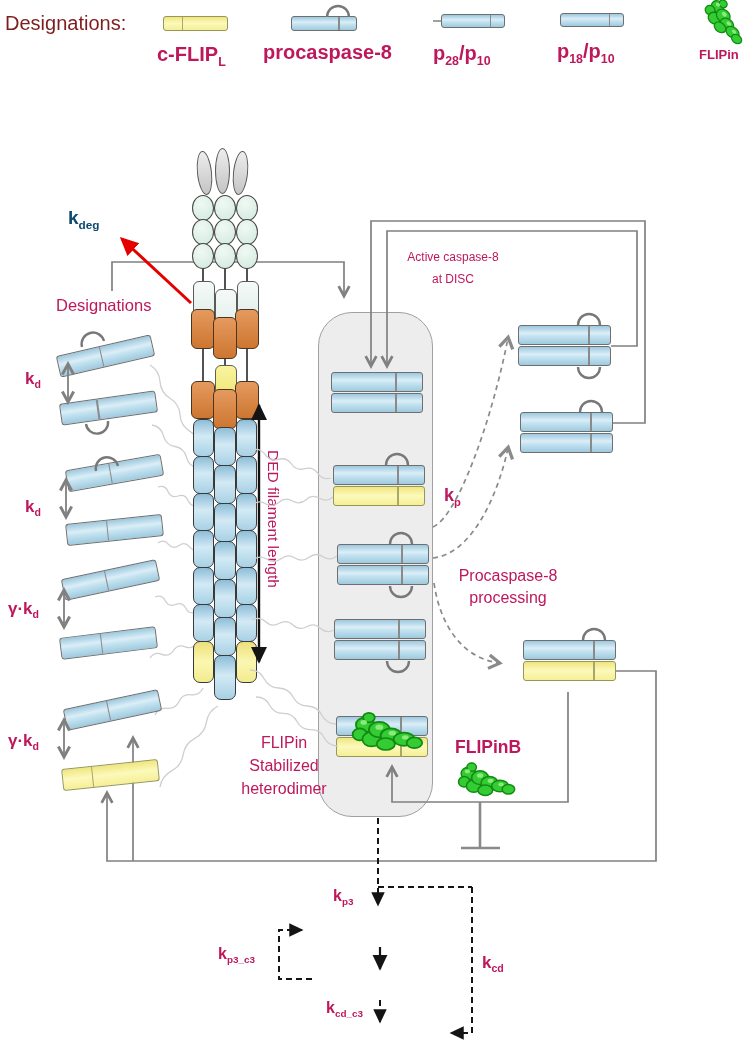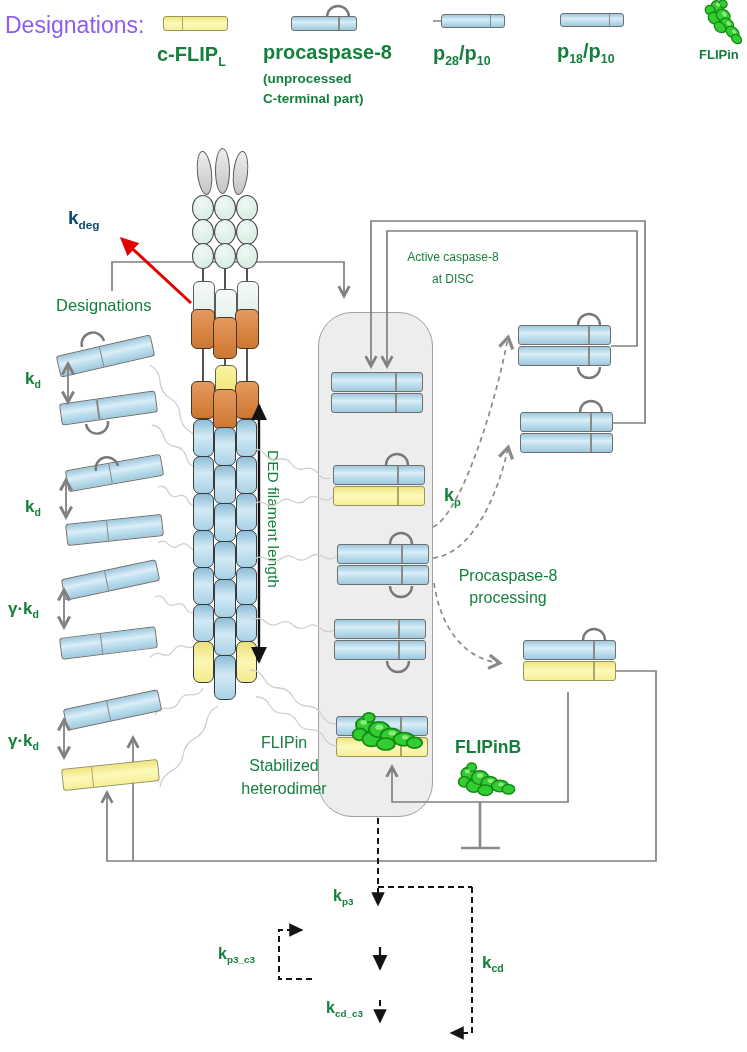--- a/index.html
+++ b/index.html
@@ -1,19 +1,19 @@
 <!DOCTYPE html>
 <html><head>
 <meta charset="utf-8">
 <style>
   html,body{margin:0;padding:0;background:#fff;}
   #canvas{position:relative;width:747px;height:1052px;background:#fff;overflow:hidden;
           font-family:"Liberation Sans","DejaVu Sans",sans-serif;}
   svg.layer{position:absolute;left:0;top:0;pointer-events:none;}
-  .lbl{position:absolute;color:#15803d;white-space:nowrap;line-height:1.25;}
+  .lbl{position:absolute;color:#be185d;white-space:nowrap;line-height:1.25;}
   .bold{font-weight:bold;}
   .ctr{text-align:center;white-space:normal;}
   sub{font-size:0.62em;}
   .bar{position:absolute;border:1.4px solid #6f6f6f;border-radius:3px;box-sizing:border-box;
        background:linear-gradient(180deg,#9cc8de 0%,#dbeef7 40%,#c3e2f0 58%,#9ecade 100%);}
   .bar.yellow{background:linear-gradient(180deg,#efe67e 0%,#fcf9bb 48%,#f6ef96 100%);border-color:#97975c;}
   .divider{position:absolute;top:0;bottom:0;width:1.5px;background:#8a8a8a;}
   .bar.yellow .divider{background:#a8a868;}
   .fil{position:absolute;width:21px;border:1.5px solid #3a3a3a;border-radius:7px;box-sizing:border-box;
        background:linear-gradient(180deg,#8dbdd7 0%,#d3eaf5 45%,#a8d1e5 100%);}
@@ -91,35 +91,31 @@
         <path d="M 152,425 Q 161.2,426.7 163.5,435.8 Q 165.8,444.8 175.0,446.5 Q 184.2,448.2 186.5,457.3 Q 188.8,466.3 198.0,468.0" fill="none" stroke="#cfcfcf" stroke-width="1.3"></path>
         <path d="M 158,487 Q 165.1,484.7 168.0,491.5 Q 170.9,498.3 178.0,496.0 Q 185.1,493.7 188.0,500.5 Q 190.9,507.3 198.0,505.0" fill="none" stroke="#cfcfcf" stroke-width="1.3"></path>
         <path d="M 158,543 Q 163.8,538.7 168.5,544.3 Q 173.2,549.8 179.0,545.5 Q 184.8,541.2 189.5,546.8 Q 194.2,552.3 200.0,548.0" fill="none" stroke="#cfcfcf" stroke-width="1.3"></path>
         <path d="M 155,597 Q 161.8,594.2 165.3,600.8 Q 168.7,607.3 175.5,604.5 Q 182.3,601.7 185.8,608.3 Q 189.2,614.8 196.0,612.0" fill="none" stroke="#cfcfcf" stroke-width="1.3"></path>
         <path d="M 150,658 Q 154.4,651.4 161.8,654.3 Q 169.1,657.1 173.5,650.5 Q 177.9,643.9 185.3,646.8 Q 192.6,649.6 197.0,643.0" fill="none" stroke="#cfcfcf" stroke-width="1.3"></path>
         <path d="M 155,715 Q 158.5,707.3 167.0,708.3 Q 175.5,709.2 179.0,701.5 Q 182.5,693.8 191.0,694.8 Q 199.5,695.7 203.0,688.0" fill="none" stroke="#cfcfcf" stroke-width="1.3"></path>
         <path d="M 160,787 Q 161.7,776.0 171.6,770.8 Q 181.5,765.6 183.2,754.6 Q 184.9,743.6 194.8,738.4 Q 204.7,733.2 206.4,722.2 Q 208.1,711.2 218.0,706.0" fill="none" stroke="#cfcfcf" stroke-width="1.3"></path>
       </g>
   </svg>
 
-  <div class="lbl" style="left:5px;top:11px;font-size:23px;color:#8b5cf6">Designations:</div>
+  <div class="lbl" style="left:5px;top:11px;font-size:20px;color:#7f1d1d">Designations:</div>
 
   <div class="bar yellow" style="left:163px;top:16px;width:65px;height:15px">
       <div class="divider" style="left:28%"></div>
     </div>
   <div class="lbl bold" style="left:157px;top:42px;font-size:20px"><span>c-FLIP</span><sub>L</sub></div>
 
   <div class="bar" style="left:291px;top:16px;width:66px;height:15px">
       <div class="divider" style="left:72%"></div>
     </div>
   <div class="lbl bold" style="left:263px;top:40px;font-size:20px">procaspase-8</div>
-  <div class="lbl bold" style="left:263px;top:69px;font-size:13.5px;line-height:20px">
-    <div>(unprocessed</div>
-    <div>C-terminal part)</div>
-  </div>
 
   <div class="bar" style="left:441px;top:14px;width:64px;height:14px">
       <div class="divider" style="left:77%"></div>
     </div>
   <div class="lbl bold" style="left:433px;top:41px;font-size:20px"><span>p</span><sub>28</sub><span>/p</span><sub>10</sub></div>
 
   <div class="bar" style="left:560px;top:13px;width:64px;height:14px">
       <div class="divider" style="left:77%"></div>
     </div>
   <div class="lbl bold" style="left:557px;top:39px;font-size:20px"><span>p</span><sub>18</sub><span>/p</span><sub>10</sub></div>

